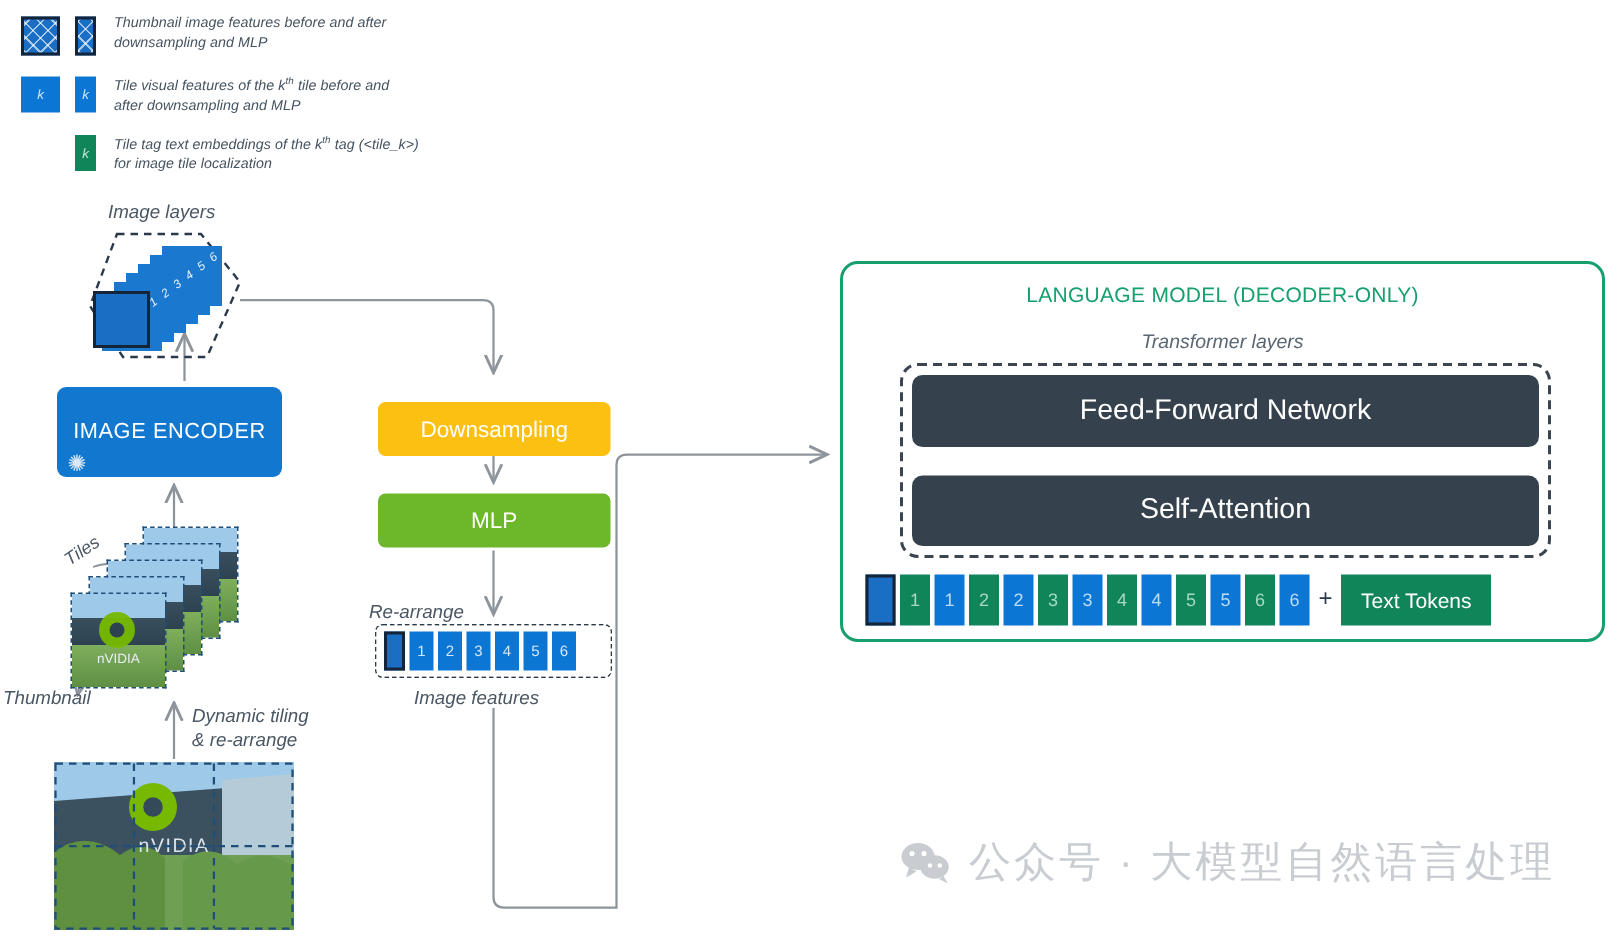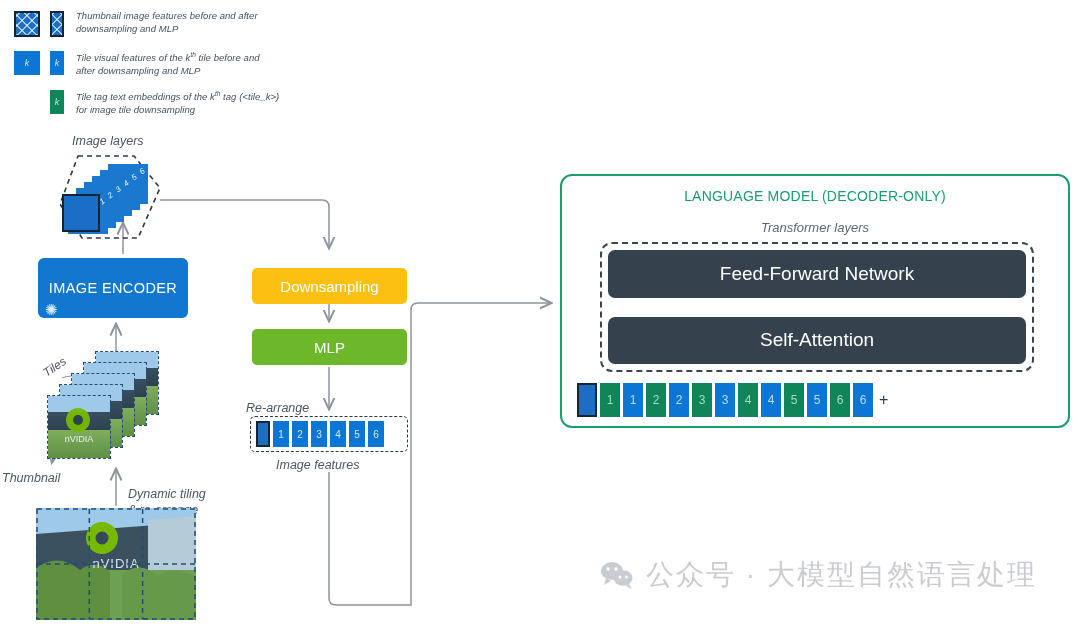--- a/index.html
+++ b/index.html
@@ -83,22 +83,22 @@
     left:38px; top:258px; width:150px; height:60px;
     background:#1278cf; border-radius:6px;
     display:flex; align-items:center; justify-content:center;
     color:#ffffff; font-size:14.5px; letter-spacing:.4px;
   }
   #snowflake {
     position:absolute; left:7px; bottom:1px; font-size:15px; color:#dbe9f7; line-height:1;
   }
 
   #tiles-label { left:42px; top:360px; transform:rotate(-34deg); font-size:12px; }
-  #thumbnail-label { left:2px; top:471px; }
-  #dyn-label { left:128px; top:486px; line-height:16px; }
+  #thumbnail-label { left:2px; top:458px; }
+  #dyn-label { left:128px; top:469px; line-height:16px; }
 
   
   .photo {
     background:
       linear-gradient(180deg,#9ec9e8 0%, #9ec9e8 26%, #3a4f5e 26%, #2d4250 55%, #7fae5c 55%, #5e8f44 100%);
     background-size:100% 100%;
   }
   .tilecard { position:absolute; width:62px; height:62px; outline:1.4px dashed #1f4e79; }
 
   
@@ -231,21 +231,21 @@
     </div>
 
     <div class="legend-row">
       <div class="legend-swatches">
         <div class="sw-tag">
             <span>k</span>
           </div>
       </div>
       <div class="legend-text">
         <span>Tile tag text embeddings of the k</span><sup>th</sup><span> tag (&lt;tile_k&gt;)</span><br>
-        <span>for image tile downsampling</span>
+        <span>for image tile localization</span>
       </div>
     </div>
   </div>
 
   <div class="abs italic-label" id="img-output-label">Image layers</div>
 
   <div class="abs" id="img-output-box">
     <svg width="110" height="92" style="position:absolute;left:0;top:0;">
       <path d="M22,4 L78,4 L104,36 L82,86 L26,86 L4,52 Z" fill="none" stroke="#2b3a4a" stroke-width="1.6" stroke-dasharray="5,4"></path>
     </svg>
@@ -392,20 +392,21 @@
       <div class="tok tok-blue">
           <span>5</span>
         </div>
       <div class="tok tok-green">
           <span>6</span>
         </div>
       <div class="tok tok-blue">
           <span>6</span>
         </div>
       <div class="tok-plus">+</div>
+      <div class="tok-text">Text Tokens</div>
     </div>
   </div>
 
   <div class="abs" id="watermark">
     <span id="wechat-icon">
       <svg width="34" height="28" viewBox="0 0 34 28">
         <ellipse cx="12" cy="10" rx="11" ry="9" fill="#c9cdd2"></ellipse>
         <polygon points="6,17 4,24 11,20" fill="#c9cdd2"></polygon>
         <circle cx="8" cy="8" r="1.7" fill="#ffffff"></circle>
         <circle cx="16" cy="8" r="1.7" fill="#ffffff"></circle>

